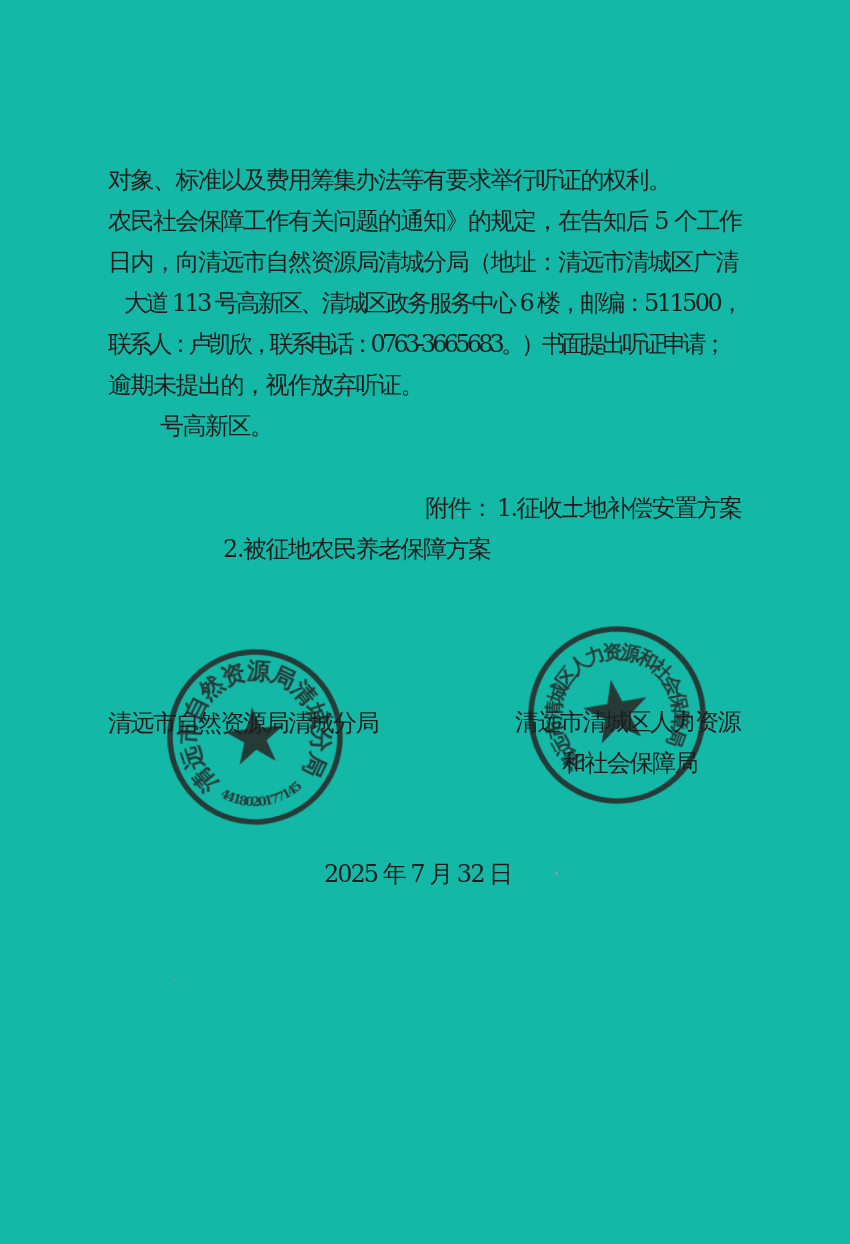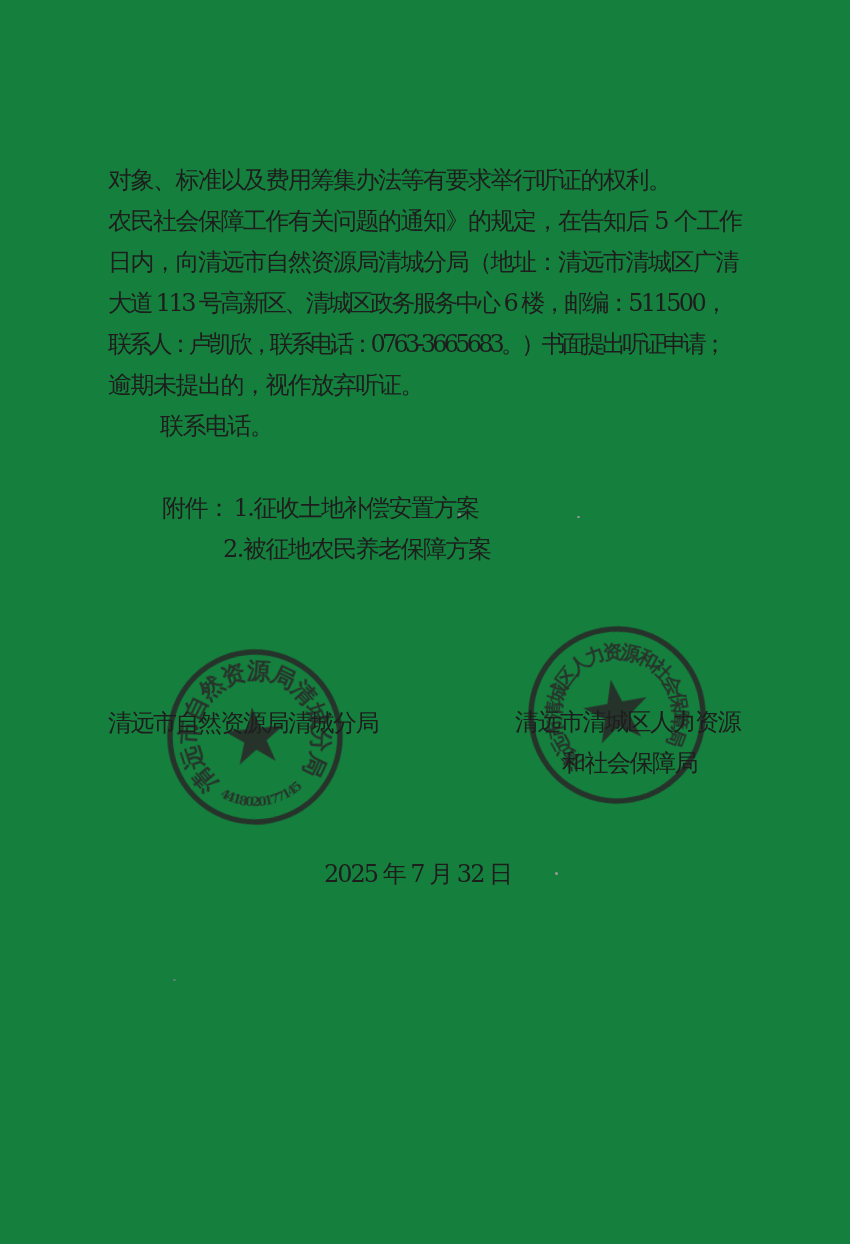--- a/index.html
+++ b/index.html
@@ -1,39 +1,39 @@
 <!DOCTYPE html>
 <html><head>
 <meta charset="utf-8">
 <style>
   html, body { margin: 0; padding: 0; background: #e8e8e8; }
   .page {
     position: relative;
     width: 850px;
     height: 1244px;
-    background: #15803d;
+    background: #14b8a6;
     overflow: hidden;
     font-family: "DejaVu Serif", "Liberation Serif", serif;
     color: #1d1d1d;
   }
   
   .doc-body {
     position: absolute;
     left: 108px;
     top: 160px;
     font-size: 24px;
     line-height: 41px;
     letter-spacing: -1.5px;
     color: #1d1d1d;
   }
   .ln { white-space: nowrap; height: 41px; }
   .indent  { padding-left: 52px; }
-  .att-ind { padding-left: 54px; }
+  .att-ind { padding-left: 54px; text-align: right; }
   .att2    { padding-left: 115px; }
-  .t1 { letter-spacing: -2.6px; }
+  .t1 { letter-spacing: -2.6px; text-align: right; }
   .t2 { letter-spacing: -3.8px; }
   .blank { height: 41px; }
   .att-label { margin-right: 4px; }
 
   
   .sig-left {
     position: absolute;
     left: 108px;
     top: 703px;
     font-size: 24px;
@@ -94,21 +94,21 @@
 
 <div class="page">
 
   <div class="doc-body">
     <div class="ln">对象、标准以及费用筹集办法等有要求举行听证的权利。</div>
     <div class="ln">农民社会保障工作有关问题的通知》的规定，在告知后 5 个工作</div>
     <div class="ln">日内，向清远市自然资源局清城分局（地址：清远市清城区广清</div>
     <div class="ln t1">大道 113 号高新区、清城区政务服务中心 6 楼，邮编：511500，</div>
     <div class="ln t2">联系人：卢凯欣，联系电话：0763-3665683。）书面提出听证申请；</div>
     <div class="ln">逾期未提出的，视作放弃听证。</div>
-    <div class="ln indent">联系电话。</div>
+    <div class="ln indent">号高新区。</div>
     <div class="ln blank"></div>
     <div class="ln att-ind">
       <span class="att-label">附件：</span><span>1.征收土地补偿安置方案</span>
     </div>
     <div class="ln att2">
       <span>2.被征地农民养老保障方案</span>
     </div>
   </div>
 
   <svg class="seal seal-left" width="190" height="190" viewBox="0 0 190 190">

